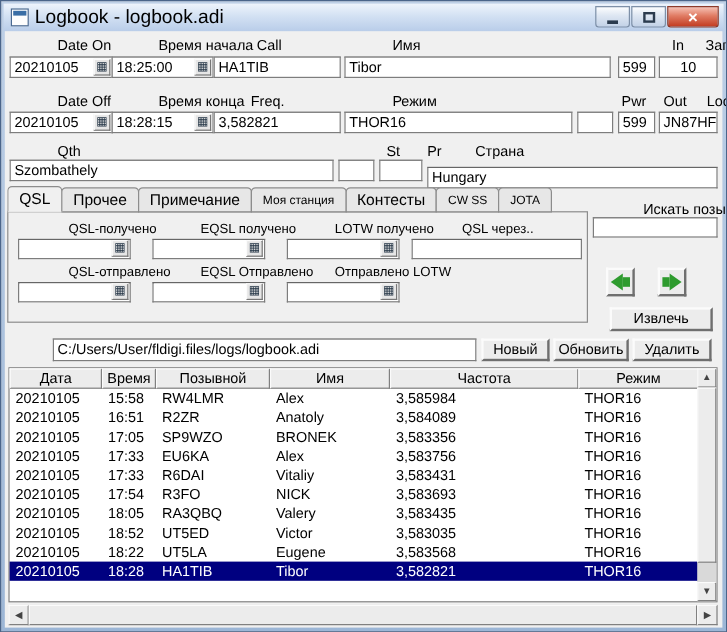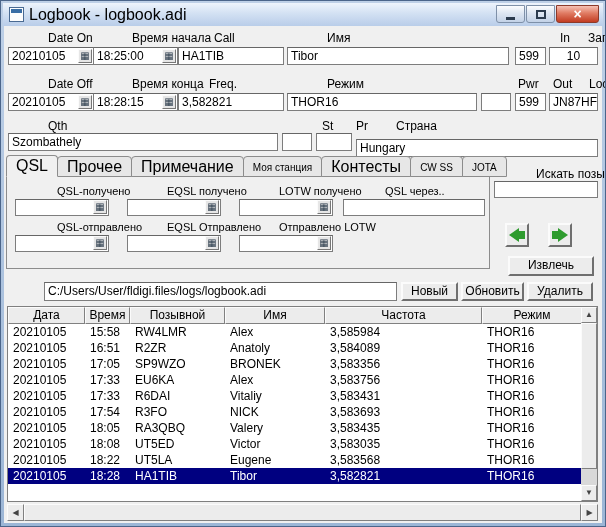--- a/index.html
+++ b/index.html
@@ -28,21 +28,21 @@
 
   .lbl { position:absolute; font-size:12px; color:#000; white-space:nowrap;margin-left:40px; }
   .inp { position:absolute; height:18px; background:#fff; border:1px solid #7d7d7d; border-top-color:#666;
     font-size:12px; line-height:15px; padding:1px 3px 0; white-space:nowrap; overflow:hidden; }
   .calbtn { position:absolute; right:1px; bottom:1px; width:14px; height:14px; background:#e6e6e6;
     border:1px solid; border-color:#fbfbfb #777 #777 #fbfbfb; font-size:10px; line-height:12px; text-align:center; color:#234; }
   .btn { position:absolute; background:#ececec; border:2px solid; border-color:#fbfbfb #6f6f6f #6f6f6f #fbfbfb;
     font-size:12px; text-align:center; line-height:14px; color:#000; cursor:default; }
 
   .tab-bar { position:absolute; left:2px; top:129px; height:22px; display:flex; align-items:flex-end; z-index:2; }
-  .tab { height:21px; padding:0 9px; font-size:16px; line-height:20px; background:#e7e7e7;
+  .tab { height:21px; padding:0 9px; font-size:13px; line-height:20px; background:#e7e7e7;
     border:1px solid #8c8c8c; border-radius:4px 4px 0 0; margin-right:-1px; white-space:nowrap; }
   .tab.small { font-size:10px; line-height:21px; }
   .tab.active { height:22px; background:#f0f0f0; border-bottom:1px solid #f0f0f0; z-index:3; }
   .tabbox { position:absolute; left:2px; top:150px; width:484px; height:93px; border:1px solid #8c8c8c; background:#f0f0f0; z-index:1; }
   .tabbox .lbl { font-size:11px; }
   .tabbox .inp { height:17px; }
 
   .arrow-wrap { display:flex; align-items:center; justify-content:center; height:100%; }
   .tri { width:0; height:0; border-top:7px solid transparent; border-bottom:7px solid transparent; }
   .tri-left  { border-right:10px solid var(--green); }
@@ -255,21 +255,21 @@
           <div class="tr" style="top: 113px;">
             <div class="td c0">20210105</div>
             <div class="td c1">18:05</div>
             <div class="td c2">RA3QBQ</div>
             <div class="td c3">Valery</div>
             <div class="td c4">3,583435</div>
             <div class="td c5">THOR16</div>
           </div>
           <div class="tr" style="top: 129px;">
             <div class="td c0">20210105</div>
-            <div class="td c1">18:08</div>
+            <div class="td c1">18:52</div>
             <div class="td c2">UT5ED</div>
             <div class="td c3">Victor</div>
             <div class="td c4">3,583035</div>
             <div class="td c5">THOR16</div>
           </div>
           <div class="tr" style="top: 145px;">
             <div class="td c0">20210105</div>
             <div class="td c1">18:22</div>
             <div class="td c2">UT5LA</div>
             <div class="td c3">Eugene</div>

